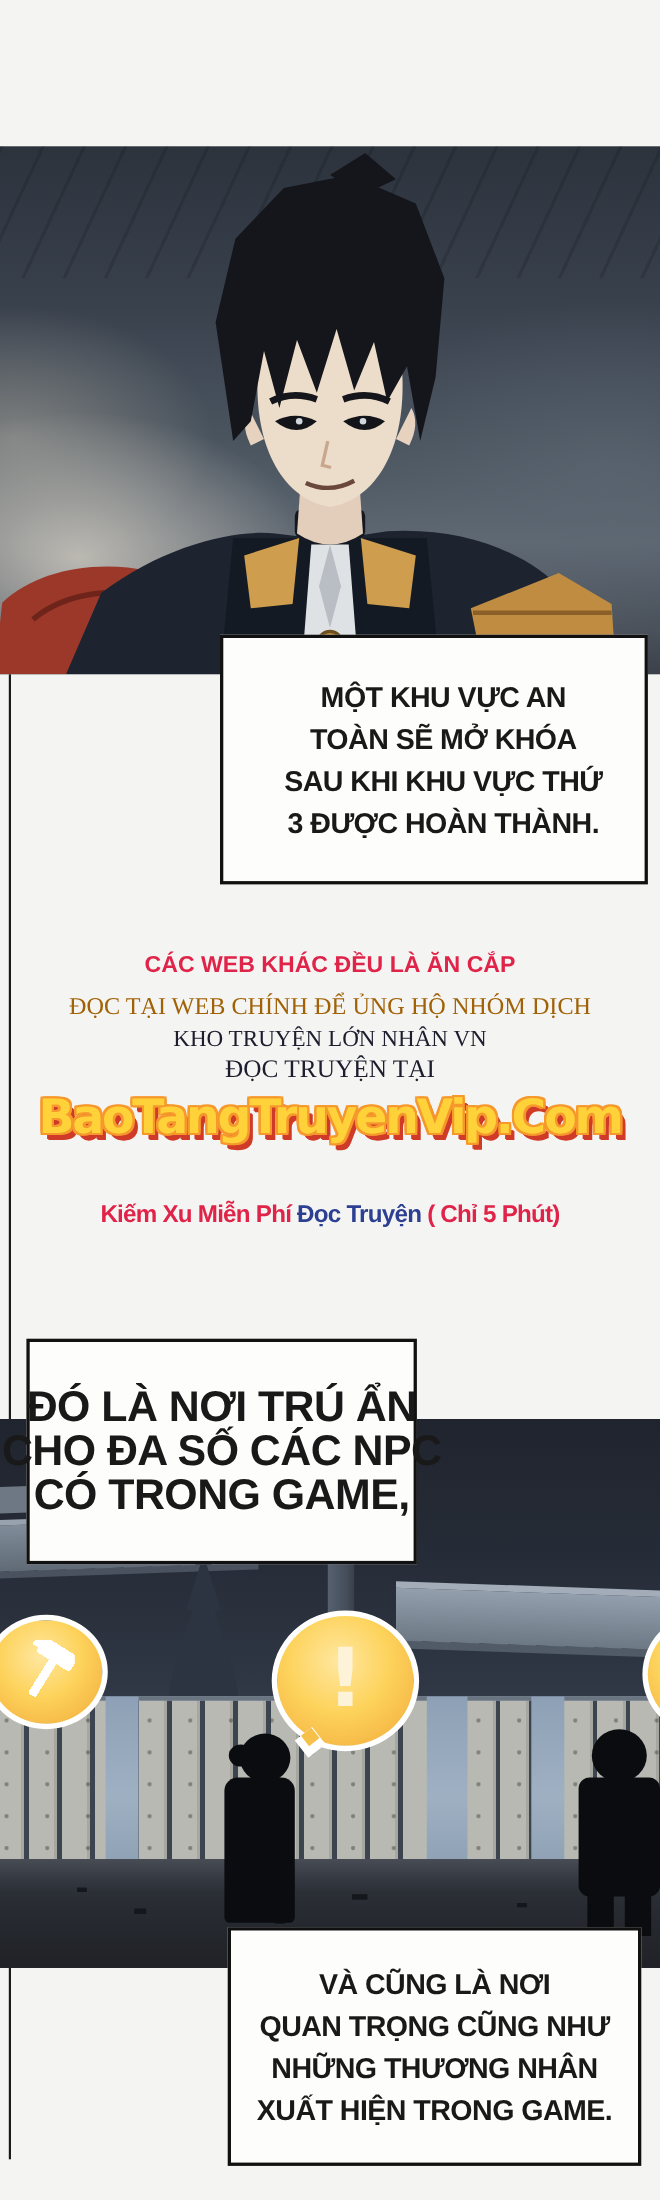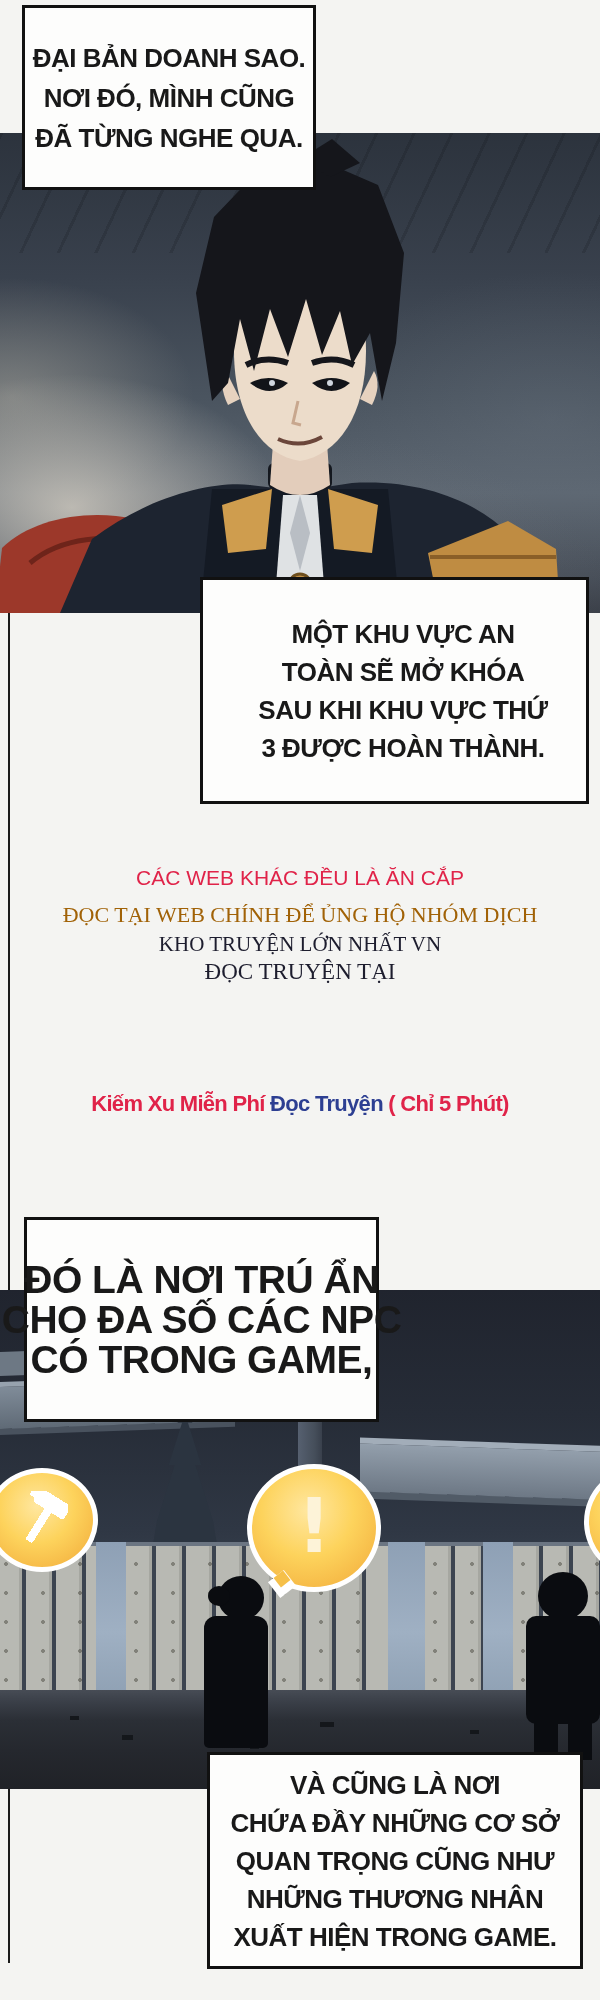--- a/index.html
+++ b/index.html
@@ -24,21 +24,21 @@
   #char-panel .smoke{position:absolute;inset:0;background:
     radial-gradient(ellipse 300px 190px at 12% 78%, rgba(205,200,190,0.85), rgba(205,200,190,0) 70%),
     radial-gradient(ellipse 260px 170px at 2% 55%, rgba(160,158,150,0.6), rgba(160,158,150,0) 70%),
     radial-gradient(ellipse 420px 240px at 50% 100%, rgba(122,124,128,0.35), rgba(122,124,128,0) 75%),
     radial-gradient(ellipse 300px 200px at 92% 60%, rgba(110,120,132,0.30), rgba(110,120,132,0) 75%);}
   #char-panel .hatch{position:absolute;left:0;right:0;top:0;height:120px;opacity:.55;
     background:repeating-linear-gradient(115deg, rgba(12,14,18,0.30) 0 3px, transparent 3px 34px);}
   #char-svg{position:absolute;left:0;top:0;}
   
   .wm{position:absolute;left:0;width:600px;text-align:center;z-index:6;}
-  #wm-warning{top:866px;font-size:21px;font-weight:400;color:#e02349;letter-spacing:0;text-align:center;}
+  #wm-warning{top:866px;font-size:21px;font-weight:700;color:#e02349;letter-spacing:0;text-align:center;}
   #wm-support{top:902px;font-family:"Liberation Serif",serif;font-size:22px;color:#a16207;}
   #wm-store{top:932px;font-family:"Liberation Serif",serif;font-size:21px;color:#1d1d2e;}
   #wm-readat{top:959px;font-family:"Liberation Serif",serif;font-size:23px;color:#1d1d2e;}
   #wm-site{top:991px;font-family:"DejaVu Sans",sans-serif;font-weight:700;font-size:43px;letter-spacing:-2px;
     color:#ffd23a;text-shadow:
       -2px -2px 0 #f6982c, 2px -2px 0 #f6982c, -2px 2px 0 #f6982c, 2px 2px 0 #f6982c,
       0 -2px 0 #f6982c, 0 2px 0 #f6982c, -2px 0 0 #f6982c, 2px 0 0 #f6982c,
       4px 5px 0 #cf3b28, 5px 6px 0 #cf3b28;}
   .notice{font-weight:700;font-size:22px;letter-spacing:-0.7px;}
   #wm-notice1{top:1062px;}
@@ -117,22 +117,23 @@
       <path d="M312 250 Q332 240 350 250 Q332 266 312 250 Z" fill="#121419"></path>
       <circle cx="272" cy="250" r="3" fill="#cfd6de"></circle>
       <circle cx="330" cy="250" r="3" fill="#cfd6de"></circle>
       <path d="M298 268 L293 290 L301 292" stroke="#c8a78e" stroke-width="3" fill="none"></path>
       <path d="M278 306 Q300 316 322 304" stroke="#6b463a" stroke-width="4" fill="none"></path>
     </svg>
   </div>
 
   <div class="wm" id="wm-warning">CÁC WEB KHÁC ĐỀU LÀ ĂN CẮP</div>
   <div class="wm" id="wm-support">ĐỌC TẠI WEB CHÍNH ĐỂ ỦNG HỘ NHÓM DỊCH</div>
-  <div class="wm" id="wm-store">KHO TRUYỆN LỚN NHẤT VN</div>
+  <div class="wm" id="wm-store">KHO TRUYỆN LỚN NHÂN VN</div>
   <div class="wm" id="wm-readat">ĐỌC TRUYỆN TẠI</div>
+  <div class="wm" id="wm-site">BaoTangTruyenVip.Com</div>
   <div class="wm notice" id="wm-notice2"><span class="red">Kiếm Xu Miễn Phí</span> <span class="blue">Đọc Truyện</span> <span class="red">( Chỉ 5 Phút)</span></div>
 
   <div id="game-panel">
     <div class="abs g-roofL2"></div>
     <div class="abs g-roofL"></div>
     <div class="abs g-tower"></div>
     <div class="abs g-pillar"></div>
     <div class="abs g-roofR"></div>
     <div class="abs g-wall"></div>
     <div class="abs planks" id="planksA"></div>
@@ -172,37 +173,31 @@
       <span class="mark">!</span>
     </div>
     <div class="abs tailW"></div>
     <div class="abs tailY"></div>
     <div class="bub" id="bubR"></div>
   </div>
 
   <div class="edge-line" id="edge1"></div>
   <div class="edge-line" id="edge2"></div>
 
-  <div class="speech" id="box1">
-    <span class="sline">ĐẠI BẢN DOANH SAO.</span>
-    <span class="sline">NƠI ĐÓ, MÌNH CŨNG</span>
-    <span class="sline">ĐÃ TỪNG NGHE QUA.</span>
-  </div>
   <div class="speech" id="box2">
     <span class="sline">MỘT KHU VỰC AN</span>
     <span class="sline">TOÀN SẼ MỞ KHÓA</span>
     <span class="sline">SAU KHI KHU VỰC THỨ</span>
     <span class="sline">3 ĐƯỢC HOÀN THÀNH.</span>
   </div>
   <div class="speech" id="box3">
     <span class="sline">ĐÓ LÀ NƠI TRÚ ẨN</span>
     <span class="sline">CHO ĐA SỐ CÁC NPC</span>
     <span class="sline">CÓ TRONG GAME,</span>
   </div>
   <div class="speech" id="box4">
     <span class="sline">VÀ CŨNG LÀ NƠI</span>
-    <span class="sline">CHỨA ĐẦY NHỮNG CƠ SỞ</span>
     <span class="sline">QUAN TRỌNG CŨNG NHƯ</span>
     <span class="sline">NHỮNG THƯƠNG NHÂN</span>
     <span class="sline">XUẤT HIỆN TRONG GAME.</span>
   </div>
 
 </div>
 
 </body></html>

